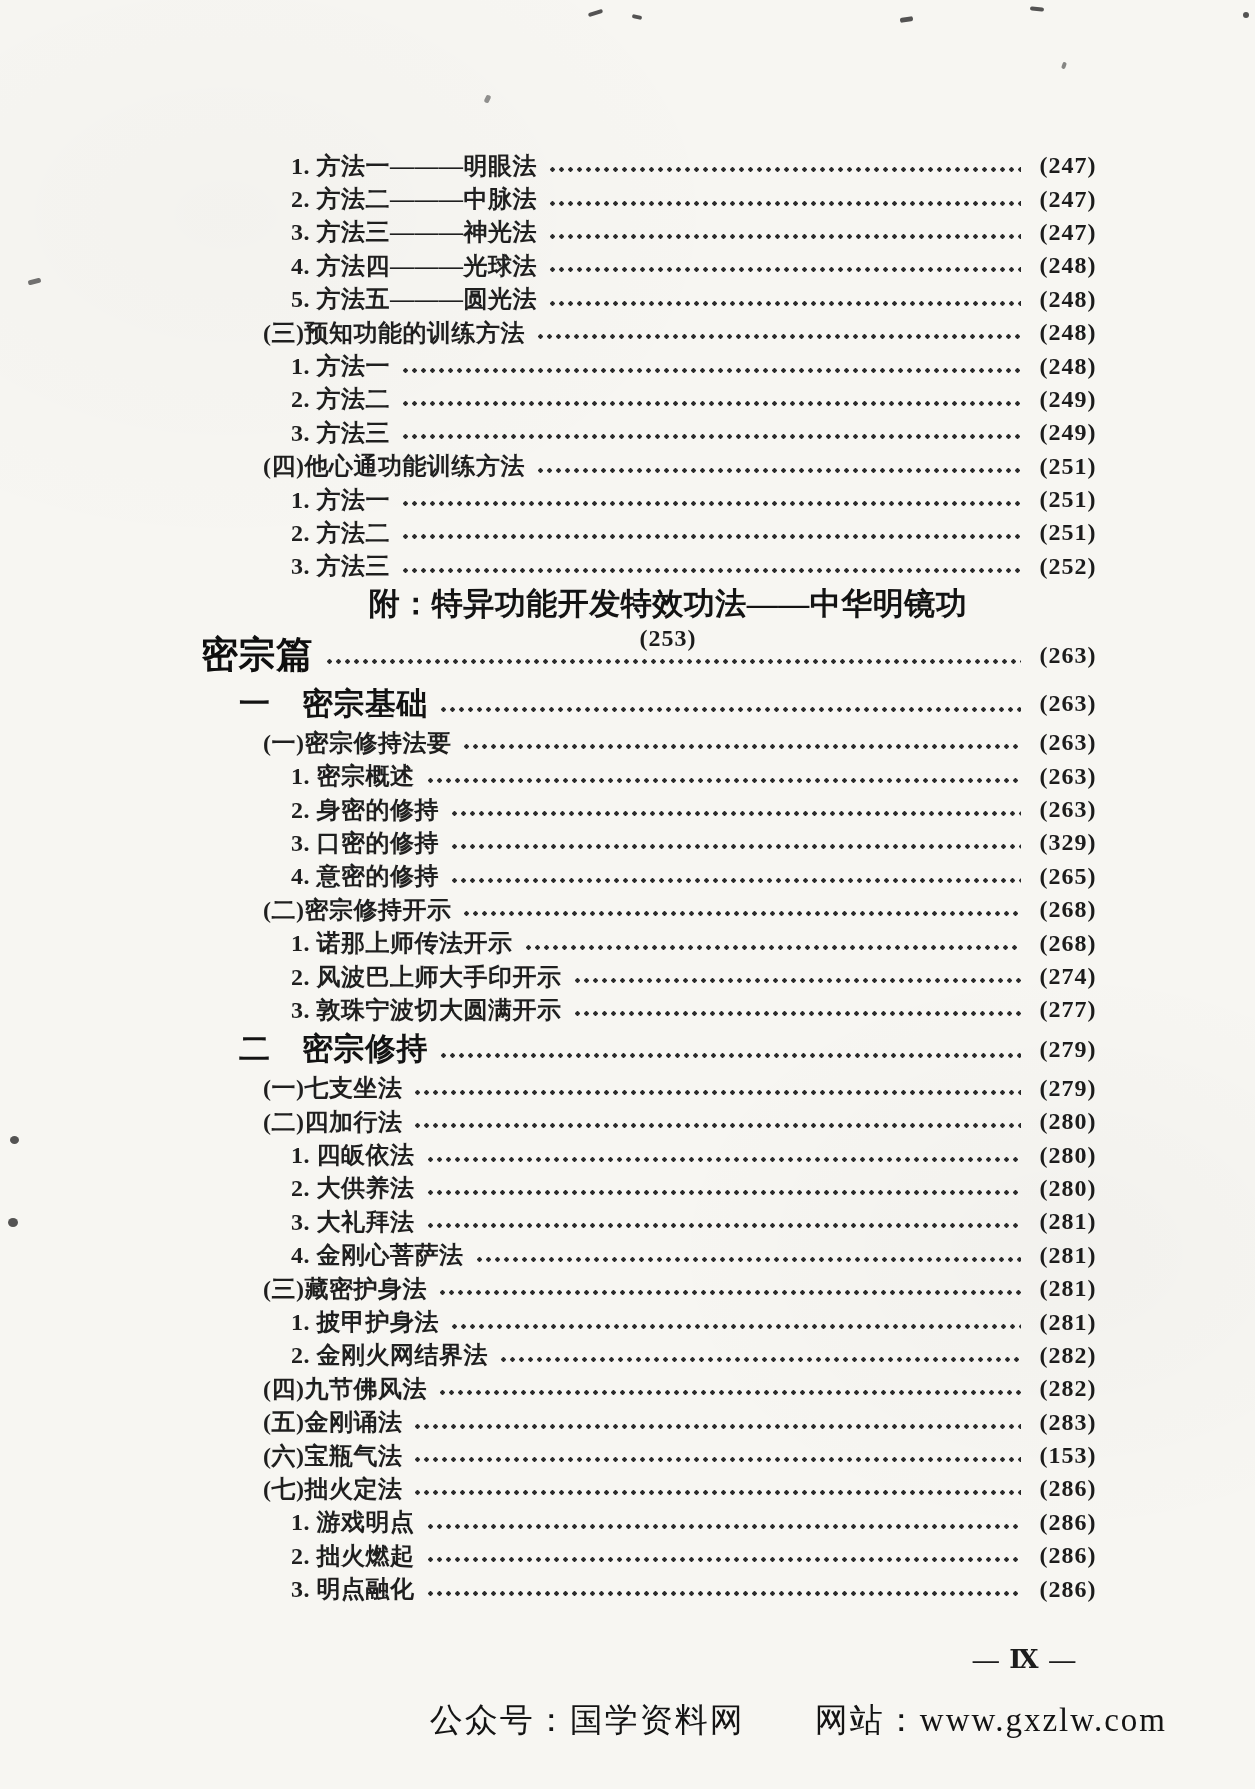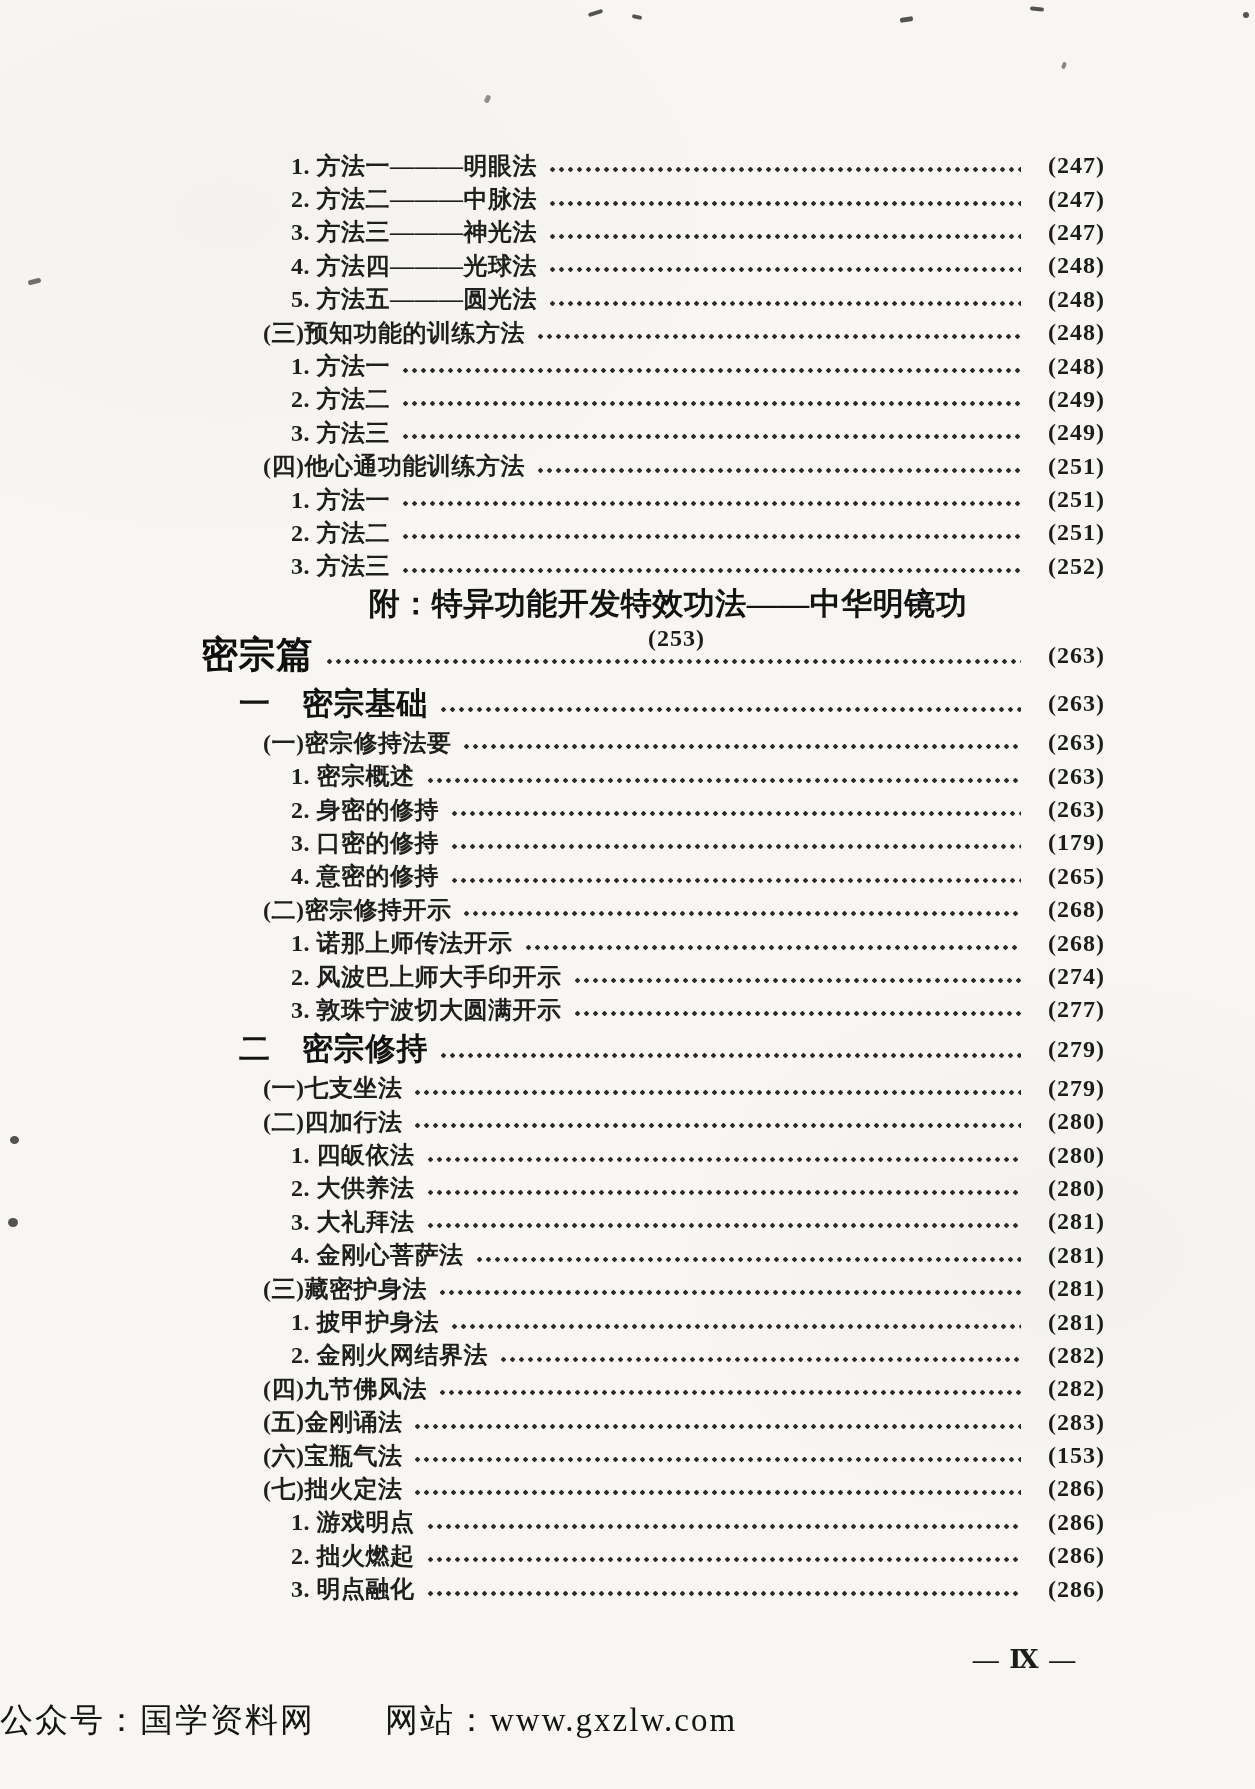--- a/index.html
+++ b/index.html
@@ -28,41 +28,41 @@
     margin-left:46px;
   }
   .row .lab{flex:0 0 auto;letter-spacing:0.5px;}
   .row .dots{
     flex:1 1 auto;height:7px;margin:0 10px 0 12px;
     background-image:radial-gradient(circle at 3.5px 3.5px,#2b2b2b 2px,transparent 2.4px);
     background-size:9px 7px;background-repeat:repeat-x;background-position:left center;
     transform:translateY(4px);
   }
   .row .pg{
-    flex:0 0 74px;width:74px;text-align:right;
+    flex:0 0 74px;width:74px;text-align:center;
     font-size:24px;font-weight:600;letter-spacing:1px;color:#1c1c1c;
   }
   .lv0{padding-left:0;}
   .lv1{padding-left:30px;}
   .lv2{padding-left:62px;}
   .lv3{padding-left:90px;}
   .attach{height:46px;font-size:31px;font-weight:800;color:#131313;flex-direction:column;}
   .part{height:52px;font-size:37px;font-weight:800;color:#0f0f0f;padding-left:0;}
   .section{height:45px;font-size:31px;font-weight:800;color:#131313;padding-left:38px;}
   .attach .dots,.part .dots,.section .dots{transform:translateY(6px);}
   
   .roman{
     position:absolute;left:950px;top:1644px;width:150px;
     font-size:26px;font-weight:600;color:#1d1d1d;text-align:center;
     letter-spacing:2px;white-space:nowrap;
   }
   
   .footer{
     position:absolute;left:0;top:1698px;width:1167px;
-    text-align:left;font-size:33px;font-weight:500;color:#141414;
+    text-align:right;font-size:33px;font-weight:500;color:#141414;
     letter-spacing:2px;white-space:nowrap;
   }
   
   .speck{position:absolute;background:#2a2a2a;border-radius:2px;opacity:0.8;}
   .s1{left:588px;top:11px;width:15px;height:4px;transform:rotate(-18deg);}
   .s2{left:632px;top:15px;width:10px;height:4px;transform:rotate(12deg);}
   .s3{left:900px;top:17px;width:13px;height:5px;transform:rotate(-8deg);}
   .s4{left:1030px;top:7px;width:14px;height:4px;transform:rotate(6deg);}
   .s5{left:1243px;top:12px;width:6px;height:6px;border-radius:50%;}
   .s6{left:28px;top:279px;width:13px;height:5px;transform:rotate(-14deg);opacity:0.65;}
@@ -168,21 +168,21 @@
         <span class="pg">(263)</span>
       </div>
       <div class="row lv3">
         <span class="lab">2. 身密的修持</span>
         <span class="dots"></span>
         <span class="pg">(263)</span>
       </div>
       <div class="row lv3">
         <span class="lab">3. 口密的修持</span>
         <span class="dots"></span>
-        <span class="pg">(179)</span>
+        <span class="pg">(329)</span>
       </div>
       <div class="row lv3">
         <span class="lab">4. 意密的修持</span>
         <span class="dots"></span>
         <span class="pg">(265)</span>
       </div>
       <div class="row lv2">
         <span class="lab">(二)密宗修持开示</span>
         <span class="dots"></span>
         <span class="pg">(268)</span>

